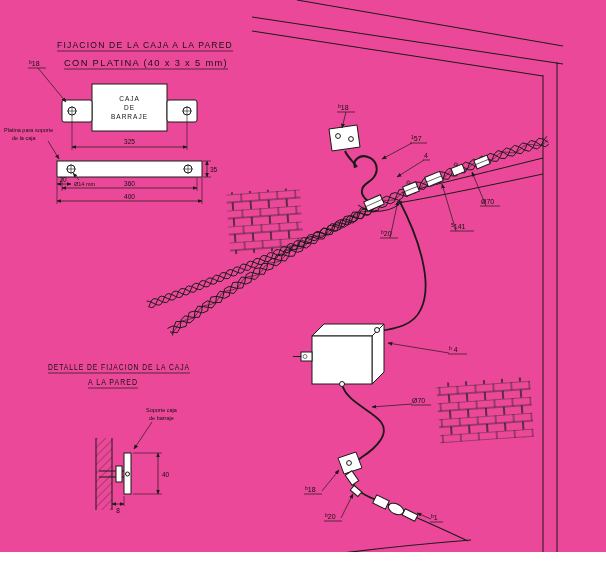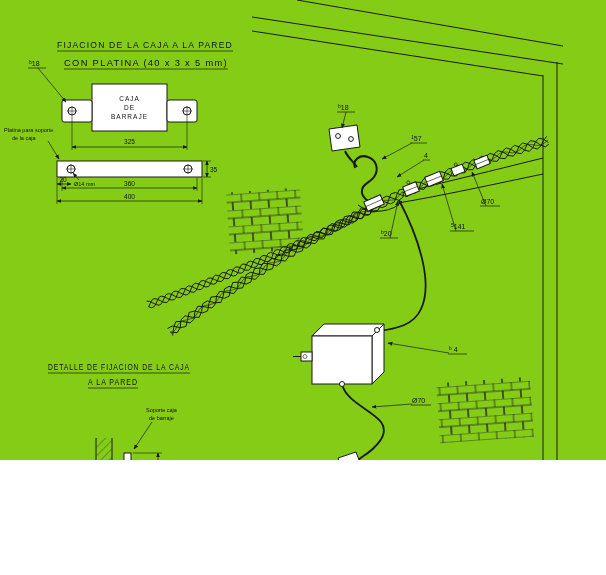--- a/index.html
+++ b/index.html
@@ -1,16 +1,16 @@
 <!DOCTYPE html>
 <html><head>
 <meta charset="utf-8">
 <style>
   html,body{margin:0;padding:0;background:#fff;}
-  #stage{position:relative;width:606px;height:460px;background:#84cc16;overflow:hidden;}
+  #stage{position:relative;width:606px;height:552px;background:#ec4899;overflow:hidden;}
   svg{display:block;}
   text{font-family:"Liberation Sans",sans-serif;fill:#111;}
   .title{font-size:8.5px;letter-spacing:1.2px;}
   .lbl{font-size:5.5px;}
   .dim{font-size:6.5px;text-anchor:middle;}
   .diml{font-size:6.5px;}
   .boxlbl{font-size:6.5px;text-anchor:middle;letter-spacing:1px;}
   .co{font-size:7px;}
   .cp{font-size:5px;}
   .ln{fill:none;stroke:#1a1a1a;stroke-width:1;}

